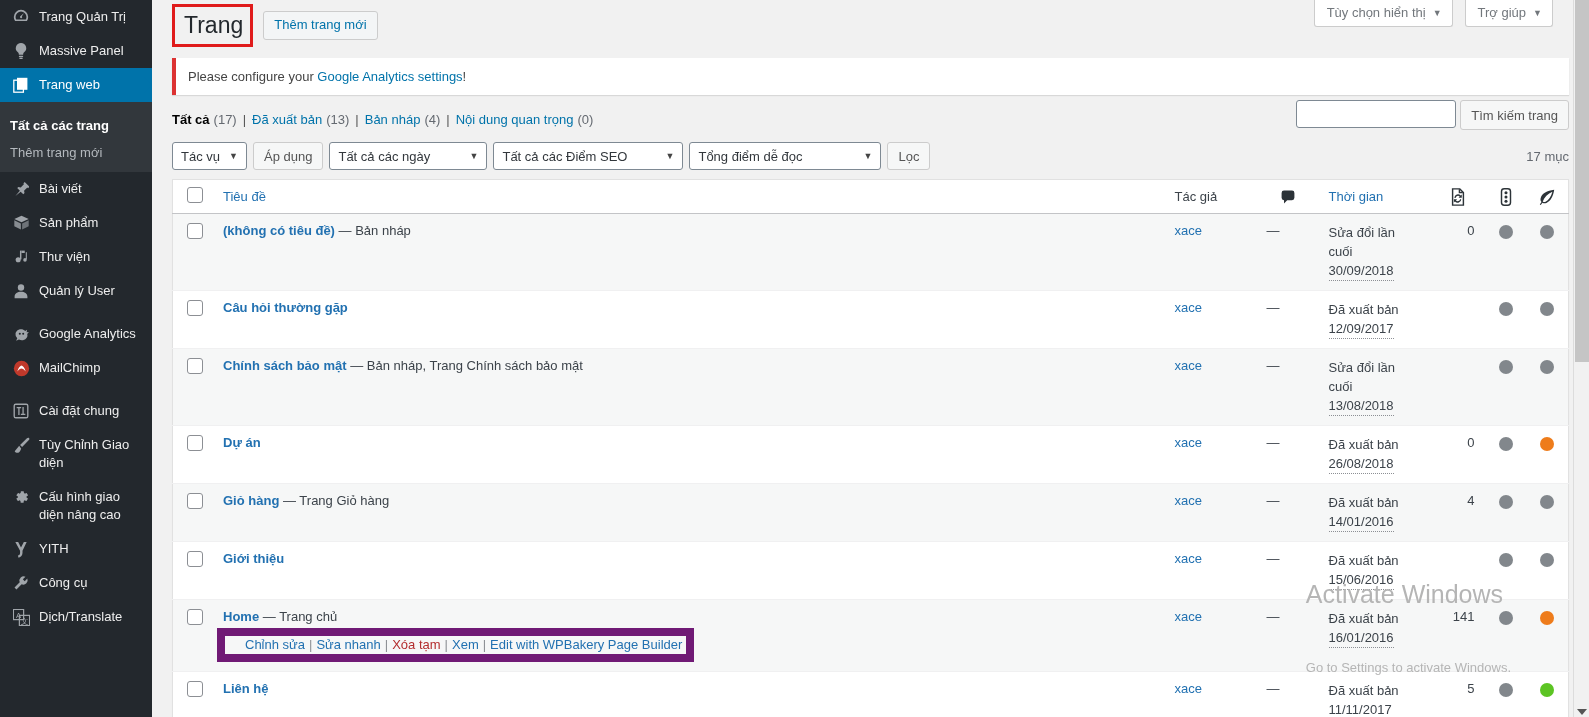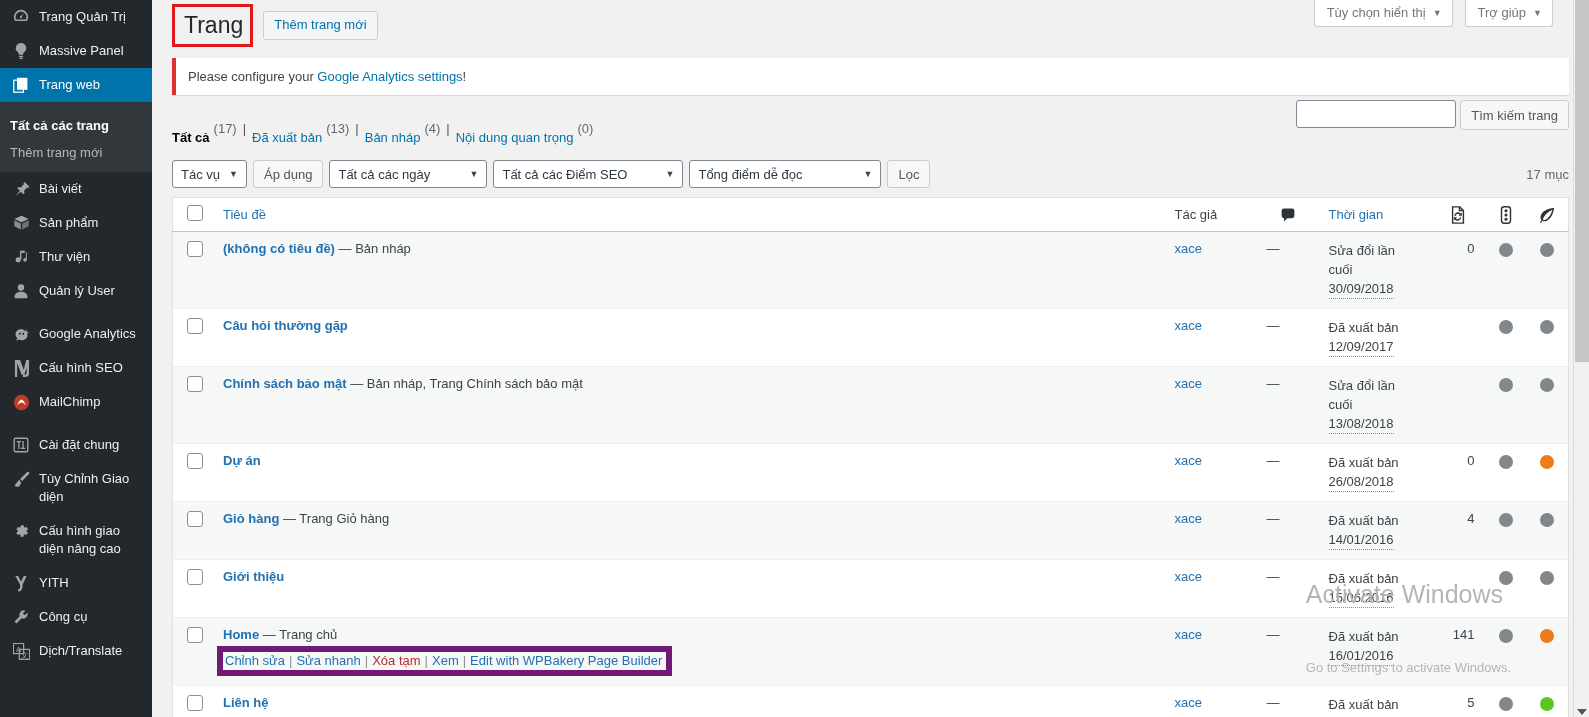--- a/index.html
+++ b/index.html
@@ -86,21 +86,21 @@
     margin: 11px 0 0 0; padding: 11px 12px 11px 12px;
     font-size: 13px; color: #444;
   }
   .notice a { color: #0073aa; }
 
   .subsubsub {
     list-style: none; font-size: 13px; color: #646970;
     margin: 17px 0 0 0; padding: 0; display: flex; gap: 0;
   }
   .subsubsub li { display: flex; align-items: center; }
-  .subsubsub a { color: #0073aa; text-decoration: none; margin-top: 18px; }
+  .subsubsub a { color: #0073aa; text-decoration: none; }
   .subsubsub .cur a { color: #000; font-weight: 600; }
   .subsubsub .cnt { color: #646970; margin-left: 4px; }
   .subsubsub .divider { padding: 0 6px; color: #555; }
 
   .search-box {
     position: absolute; top: 100px; right: 20px;
     display: flex; gap: 4px;
   }
   .search-box input {
     width: 160px; height: 28px; border: 1px solid #7e8993;
@@ -166,21 +166,21 @@
     color: #2271b1; font-weight: bold; text-decoration: none;
   }
   .title-col .state { color: #3c434a; font-weight: normal; }
   .row-actions {
     margin-top: 4px; font-size: 13px; color: #8c8f94;
     display: inline-block;
   }
   .row-actions a { color: #2271b1; text-decoration: none; }
   .row-actions a.trash { color: #b32d2e; }
   .row-actions .sep { padding: 0 4px; color: #8c8f94; }
-  .ra-box { border: 6px solid #701a75; padding: 1px 4px 2px 2px; margin-left: -6px; }
+  .ra-box { border: 8px solid #701a75; padding: 1px 4px 2px 20px; margin-left: -6px; }
 
   .author-col { width: 92px; }
   .author-col a { color: #2271b1; text-decoration: none; }
   .comments-col { width: 62px; text-align: left; color: #3c434a; }
   .date-col { width: 112px; color: #3c434a; line-height: 19px; }
   .date-col .d { border-bottom: 1px dotted #8c8f94; display: inline-block; }
   .rev-col { width: 54px; text-align: right; color: #3c434a; }
   .seo-col, .read-col { width: 42px; text-align: center; }
   .dot {
     display: inline-block; width: 14px; height: 14px;
@@ -294,28 +294,20 @@
       <div class="menu-sep"></div>
       <div class="menu-item">
         <span class="mi-ico">
           <svg class="ic" width="17" height="17" viewBox="0 0 20 20">
             <path d="M3 9.5c0-3 2.8-5.6 6.3-5.6 2 0 3.8.8 5 2.1l2.3-1.6-.6 3 2.7-.3-2 2.2c.2.6.3 1.2.3 1.9 0 3-2.9 5.6-6.4 5.6-1.3 0-2.6-.4-3.6-1l-3.3 1.6 1.3-2.9A5.3 5.3 0 0 1 3 9.5z"></path>
             <circle cx="8" cy="9" r="1.2" fill="#23282d"></circle>
             <circle cx="12" cy="9" r="1.2" fill="#23282d"></circle>
           </svg>
         </span>
         <span class="mi-label">Google Analytics</span>
-      </div>
-      <div class="menu-item">
-        <span class="mi-ico">
-          <svg class="ic" width="15" height="17" viewBox="0 0 16 18">
-            <path d="M2 0h4.4l4 10.4L13 0h3v14a4 4 0 0 1-4 4H9.6v-2.6H12a1.5 1.5 0 0 0 1.5-1.5V8.2l-2.6 7.4H8.1L3.4 3.2V18H1V0z"></path>
-          </svg>
-        </span>
-        <span class="mi-label">Cấu hình SEO</span>
       </div>
       <div class="menu-item">
         <span class="mi-ico">
           <svg class="ic" width="17" height="17" viewBox="0 0 20 20">
             <circle cx="10" cy="10" r="9" fill="#c0392b"></circle>
             <path d="M5 13.5c1.6-4.6 3.6-7 5-7s3.4 2.4 5 7c-1.8-2.4-3.5-3.6-5-3.6s-3.2 1.2-5 3.6z" fill="#fff"></path>
           </svg>
         </span>
         <span class="mi-label">MailChimp</span>
       </div>

